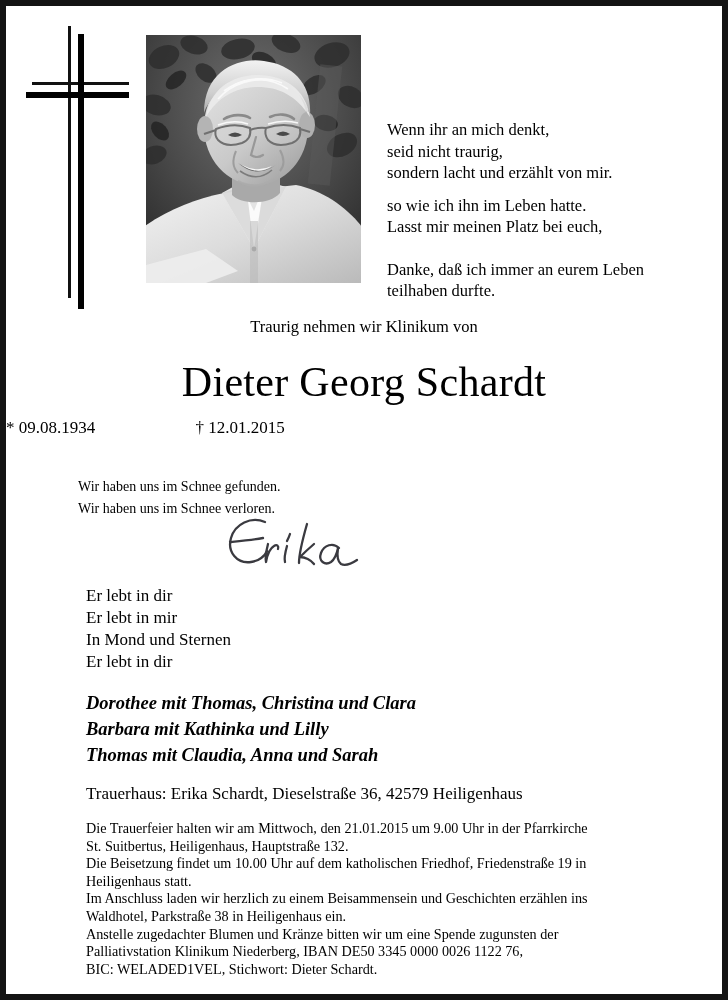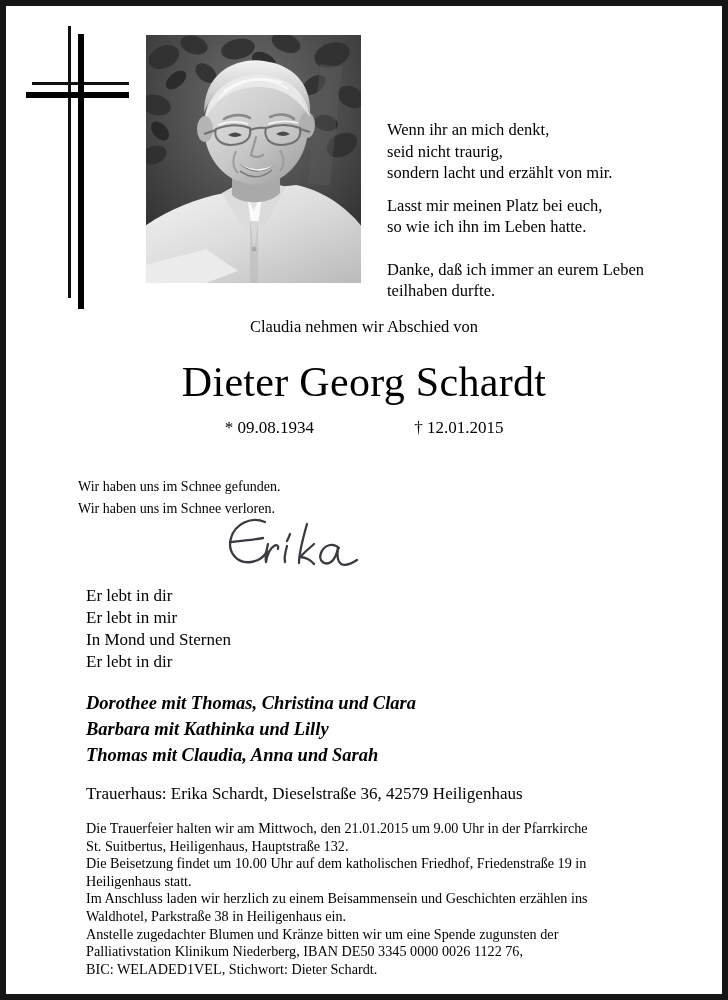--- a/index.html
+++ b/index.html
@@ -115,21 +115,21 @@
     text-align: center;
     font-size: 42px;
     font-weight: normal;
     letter-spacing: 0.3px;
   }
   #dates {
     position: absolute;
     left: 0;
     top: 412px;
     width: 716px;
-    text-align: center;
+    text-align: left;
     font-size: 17px;
   }
   #dates .birth { display: inline-block; }
   #dates .death { display: inline-block; margin-left: 96px; }
 
   
   #verse-snow {
     position: absolute;
     left: 72px;
     top: 450px;
@@ -298,30 +298,30 @@
       </svg>
     </div>
 
     <div id="poem">
       <div class="stanza">
         <div class="line">Wenn ihr an mich denkt,</div>
         <div class="line">seid nicht traurig,</div>
         <div class="line">sondern lacht und erzählt von mir.</div>
       </div>
       <div class="stanza">
+        <div class="line">so wie ich ihn im Leben hatte.</div>
         <div class="line">Lasst mir meinen Platz bei euch,</div>
-        <div class="line">so wie ich ihn im Leben hatte.</div>
       </div>
       <div class="stanza">
         <div class="line">Danke, daß ich immer an eurem Leben</div>
         <div class="line">teilhaben durfte.</div>
       </div>
     </div>
 
-    <div id="intro">Claudia nehmen wir Abschied von</div>
+    <div id="intro">Traurig nehmen wir Klinikum von</div>
 
     <div id="name">Dieter Georg Schardt</div>
 
     <div id="dates">
       <span class="birth">* 09.08.1934</span>
       <span class="death">† 12.01.2015</span>
     </div>
 
     <div id="verse-snow">
       <div class="line">Wir haben uns im Schnee gefunden.</div>

